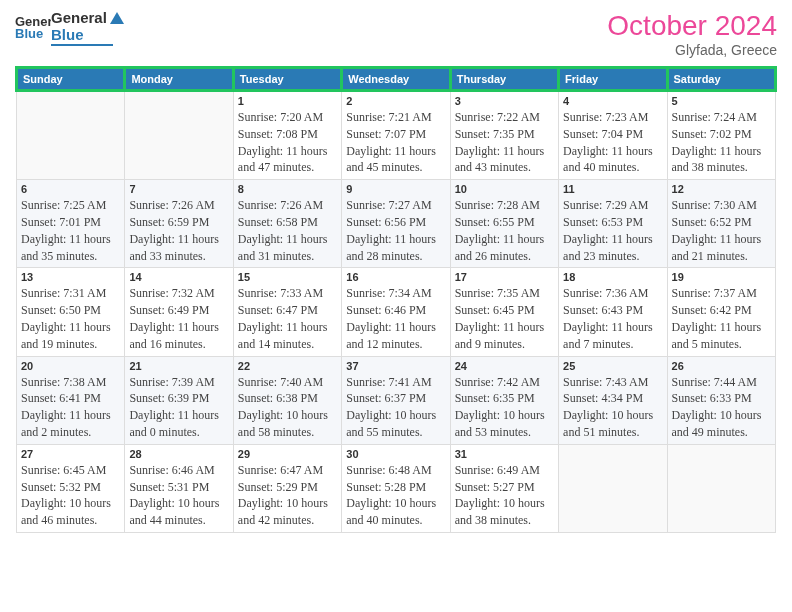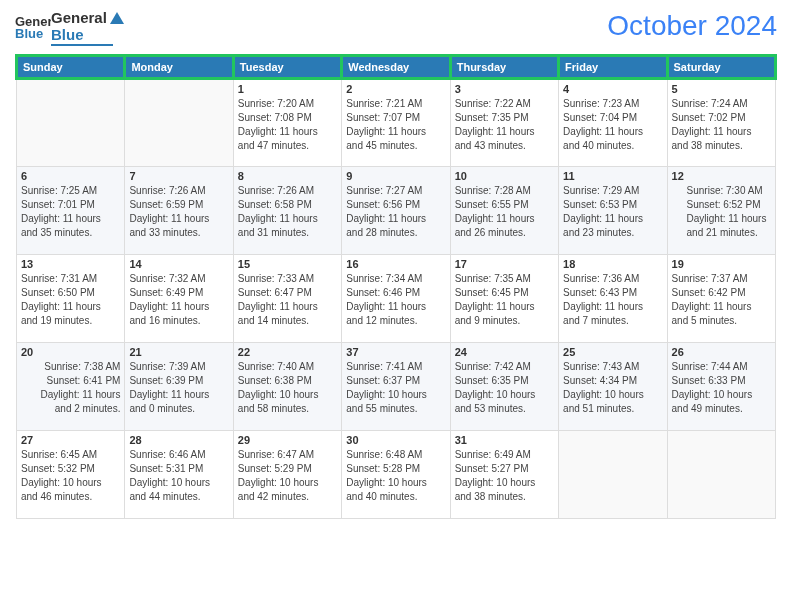--- a/index.html
+++ b/index.html
@@ -21,21 +21,21 @@
       justify-content: space-between;
       align-items: flex-start;
       margin-bottom: 8px;
     }
     .title-area {
       text-align: right;
     }
     .month-title {
       font-size: 28px;
       font-weight: normal;
-      color: #3b82f6;
+      color: #ec4899;
     }
     .location {
       font-size: 14px;
       color: #666;
     }
     .calendar {
       width: 100%;
       border-collapse: collapse;
       table-layout: fixed;
     }
@@ -61,23 +61,24 @@
       background: #f5f7fa;
     }
     .day-num {
       font-size: 11px;
       font-weight: bold;
       color: #333;
       display: block;
       margin-bottom: 2px;
     }
     .day-info {
-      font-size: 10px;
+      font-size: 12px;
       line-height: 1.4;
       color: #444;
+      font-family: Liberation Serif, serif;
     }
     .empty { background: #f9f9f9 !important; }
     .logo-wrapper {
       display: flex;
       align-items: center;
       gap: 0;
     }
   </style>
 </head>
 <body>
@@ -98,20 +99,21 @@
           </svg>
         </div>
         <div style="display:flex;align-items:center;">
           <span style="font-size:15px;font-weight:bold;color:#2a7ab5;">Blue</span>
         </div>
         <div style="height:2px;background:#2a7ab5;width:62px;margin-top:1px;"></div>
       </div>
     </div>
     <div class="title-area">
       <div class="month-title">October 2024</div>
+      <div class="location">Glyfada, Greece</div>
     </div>
   </div>
 
   <table class="calendar">
     <thead>
       <tr>
         <th>Sunday</th>
         <th>Monday</th>
         <th>Tuesday</th>
         <th>Wednesday</th>
@@ -198,21 +200,21 @@
           </td>
           <td>
             <span class="day-num">11</span>
             <div class="day-info" style="white-space: pre-line;">Sunrise: 7:29 AM
 Sunset: 6:53 PM
 Daylight: 11 hours
 and 23 minutes.</div>
           </td>
           <td>
             <span class="day-num">12</span>
-            <div class="day-info" style="white-space: pre-line; margin-left: 15px;">Sunrise: 7:30 AM
+            <div class="day-info" style="white-space: pre-line;">Sunrise: 7:30 AM
 Sunset: 6:52 PM
 Daylight: 11 hours
 and 21 minutes.</div>
           </td>
         </tr>
         <tr>
           <td>
             <span class="day-num">13</span>
             <div class="day-info" style="white-space: pre-line;">Sunrise: 7:31 AM
 Sunset: 6:50 PM
@@ -258,21 +260,21 @@
             <span class="day-num">19</span>
             <div class="day-info" style="white-space: pre-line;">Sunrise: 7:37 AM
 Sunset: 6:42 PM
 Daylight: 11 hours
 and 5 minutes.</div>
           </td>
         </tr>
         <tr>
           <td>
             <span class="day-num">20</span>
-            <div class="day-info" style="white-space: pre-line; text-align: right;">Sunrise: 7:38 AM
+            <div class="day-info" style="white-space: pre-line;">Sunrise: 7:38 AM
 Sunset: 6:41 PM
 Daylight: 11 hours
 and 2 minutes.</div>
           </td>
           <td>
             <span class="day-num">21</span>
             <div class="day-info" style="white-space: pre-line;">Sunrise: 7:39 AM
 Sunset: 6:39 PM
 Daylight: 11 hours
 and 0 minutes.</div>

